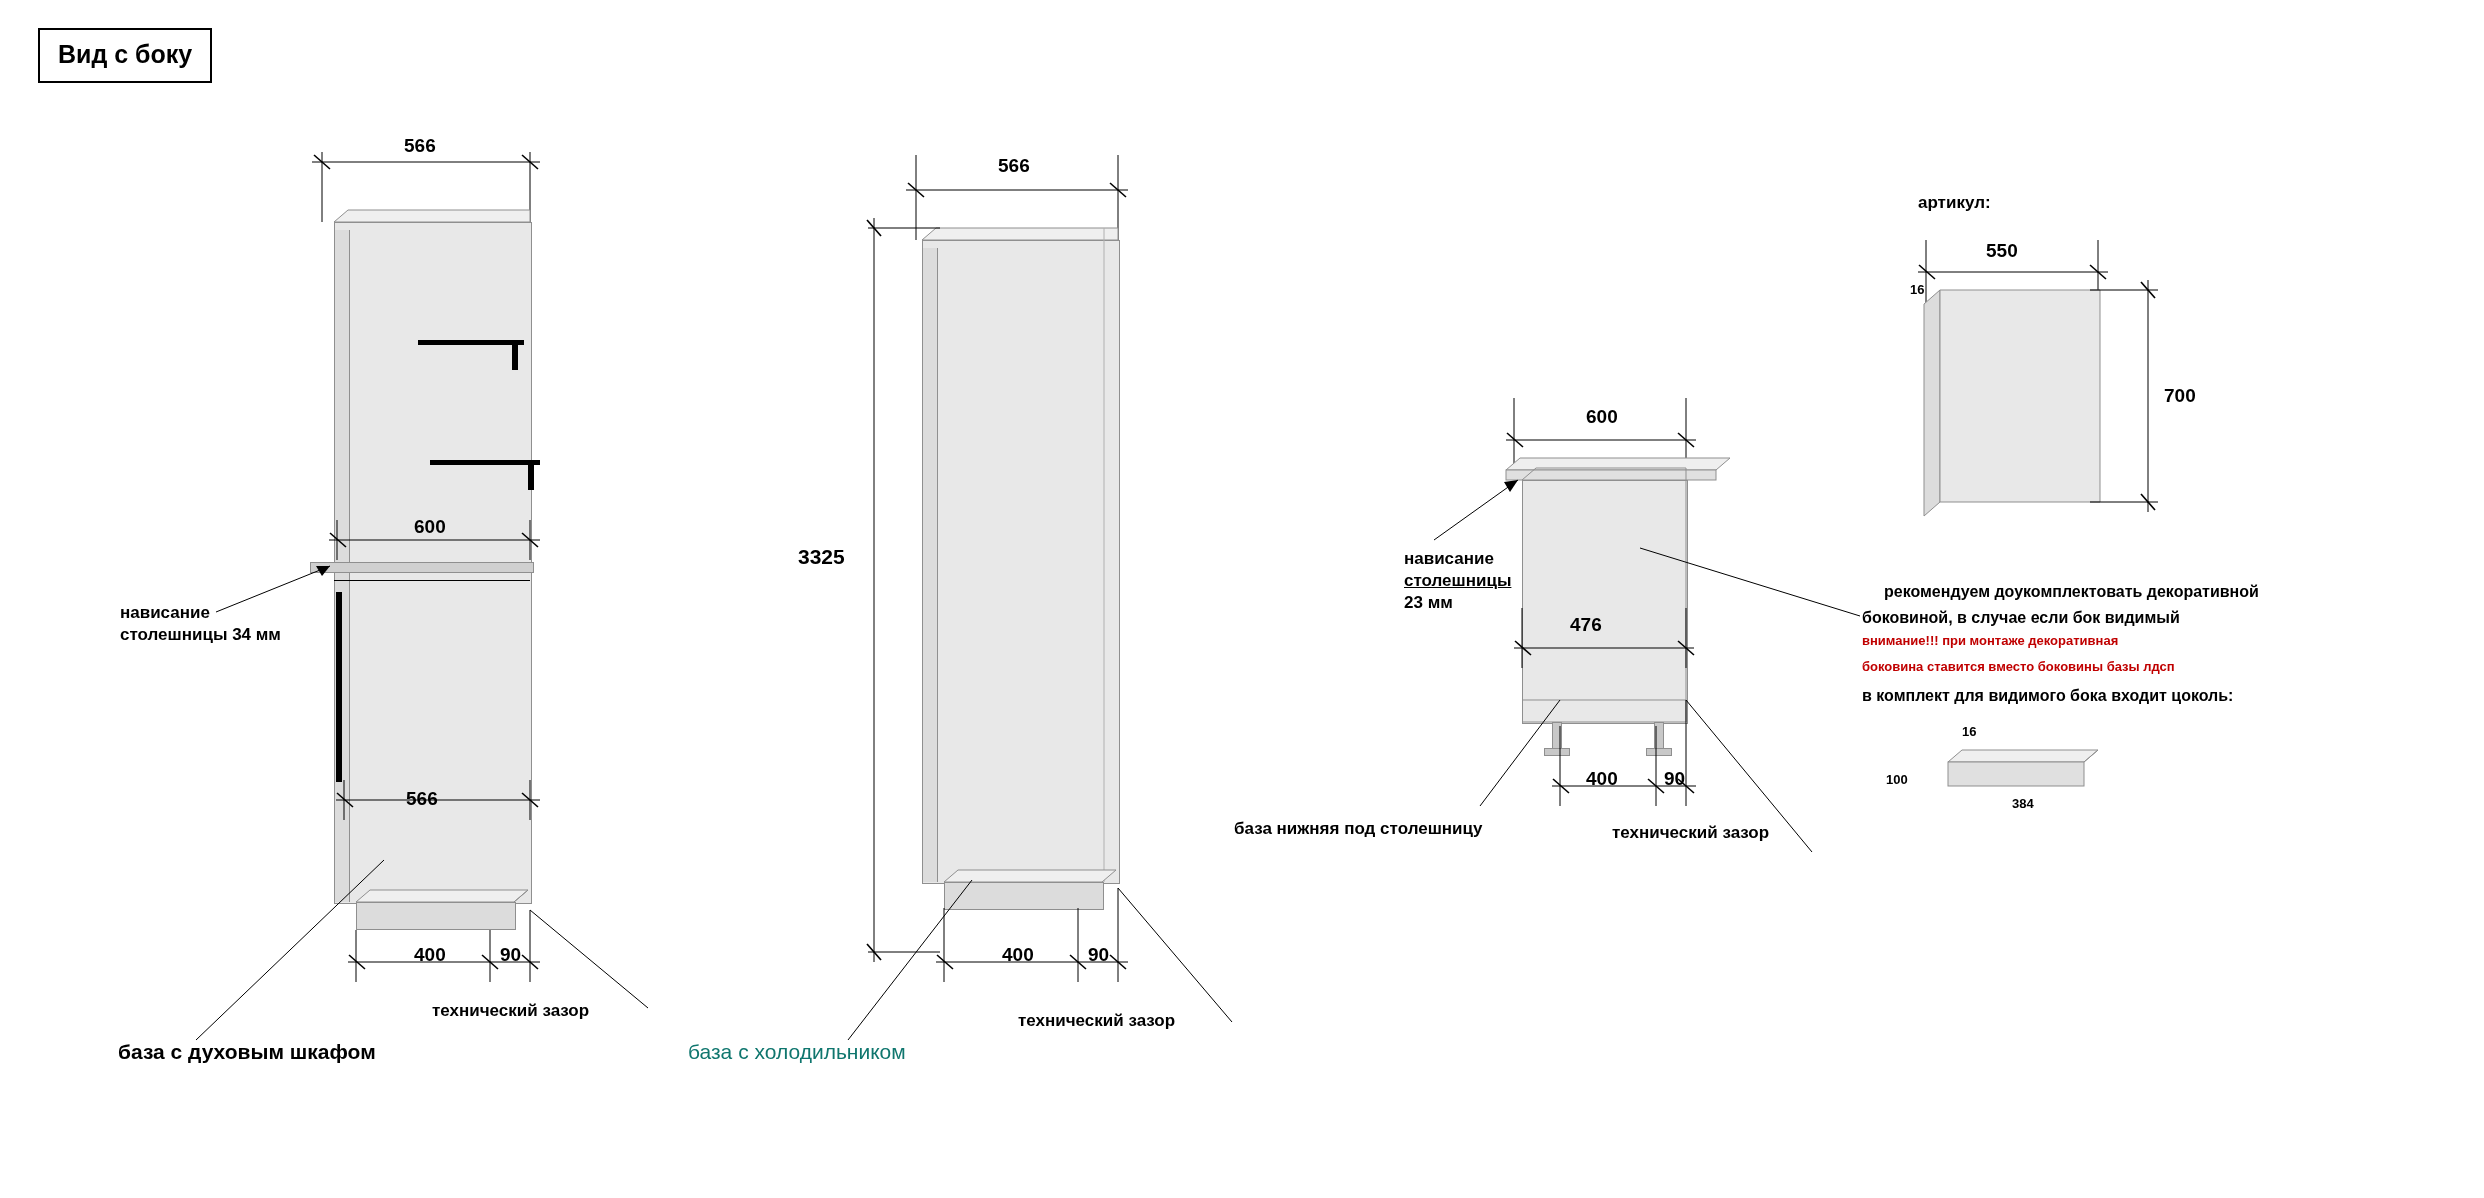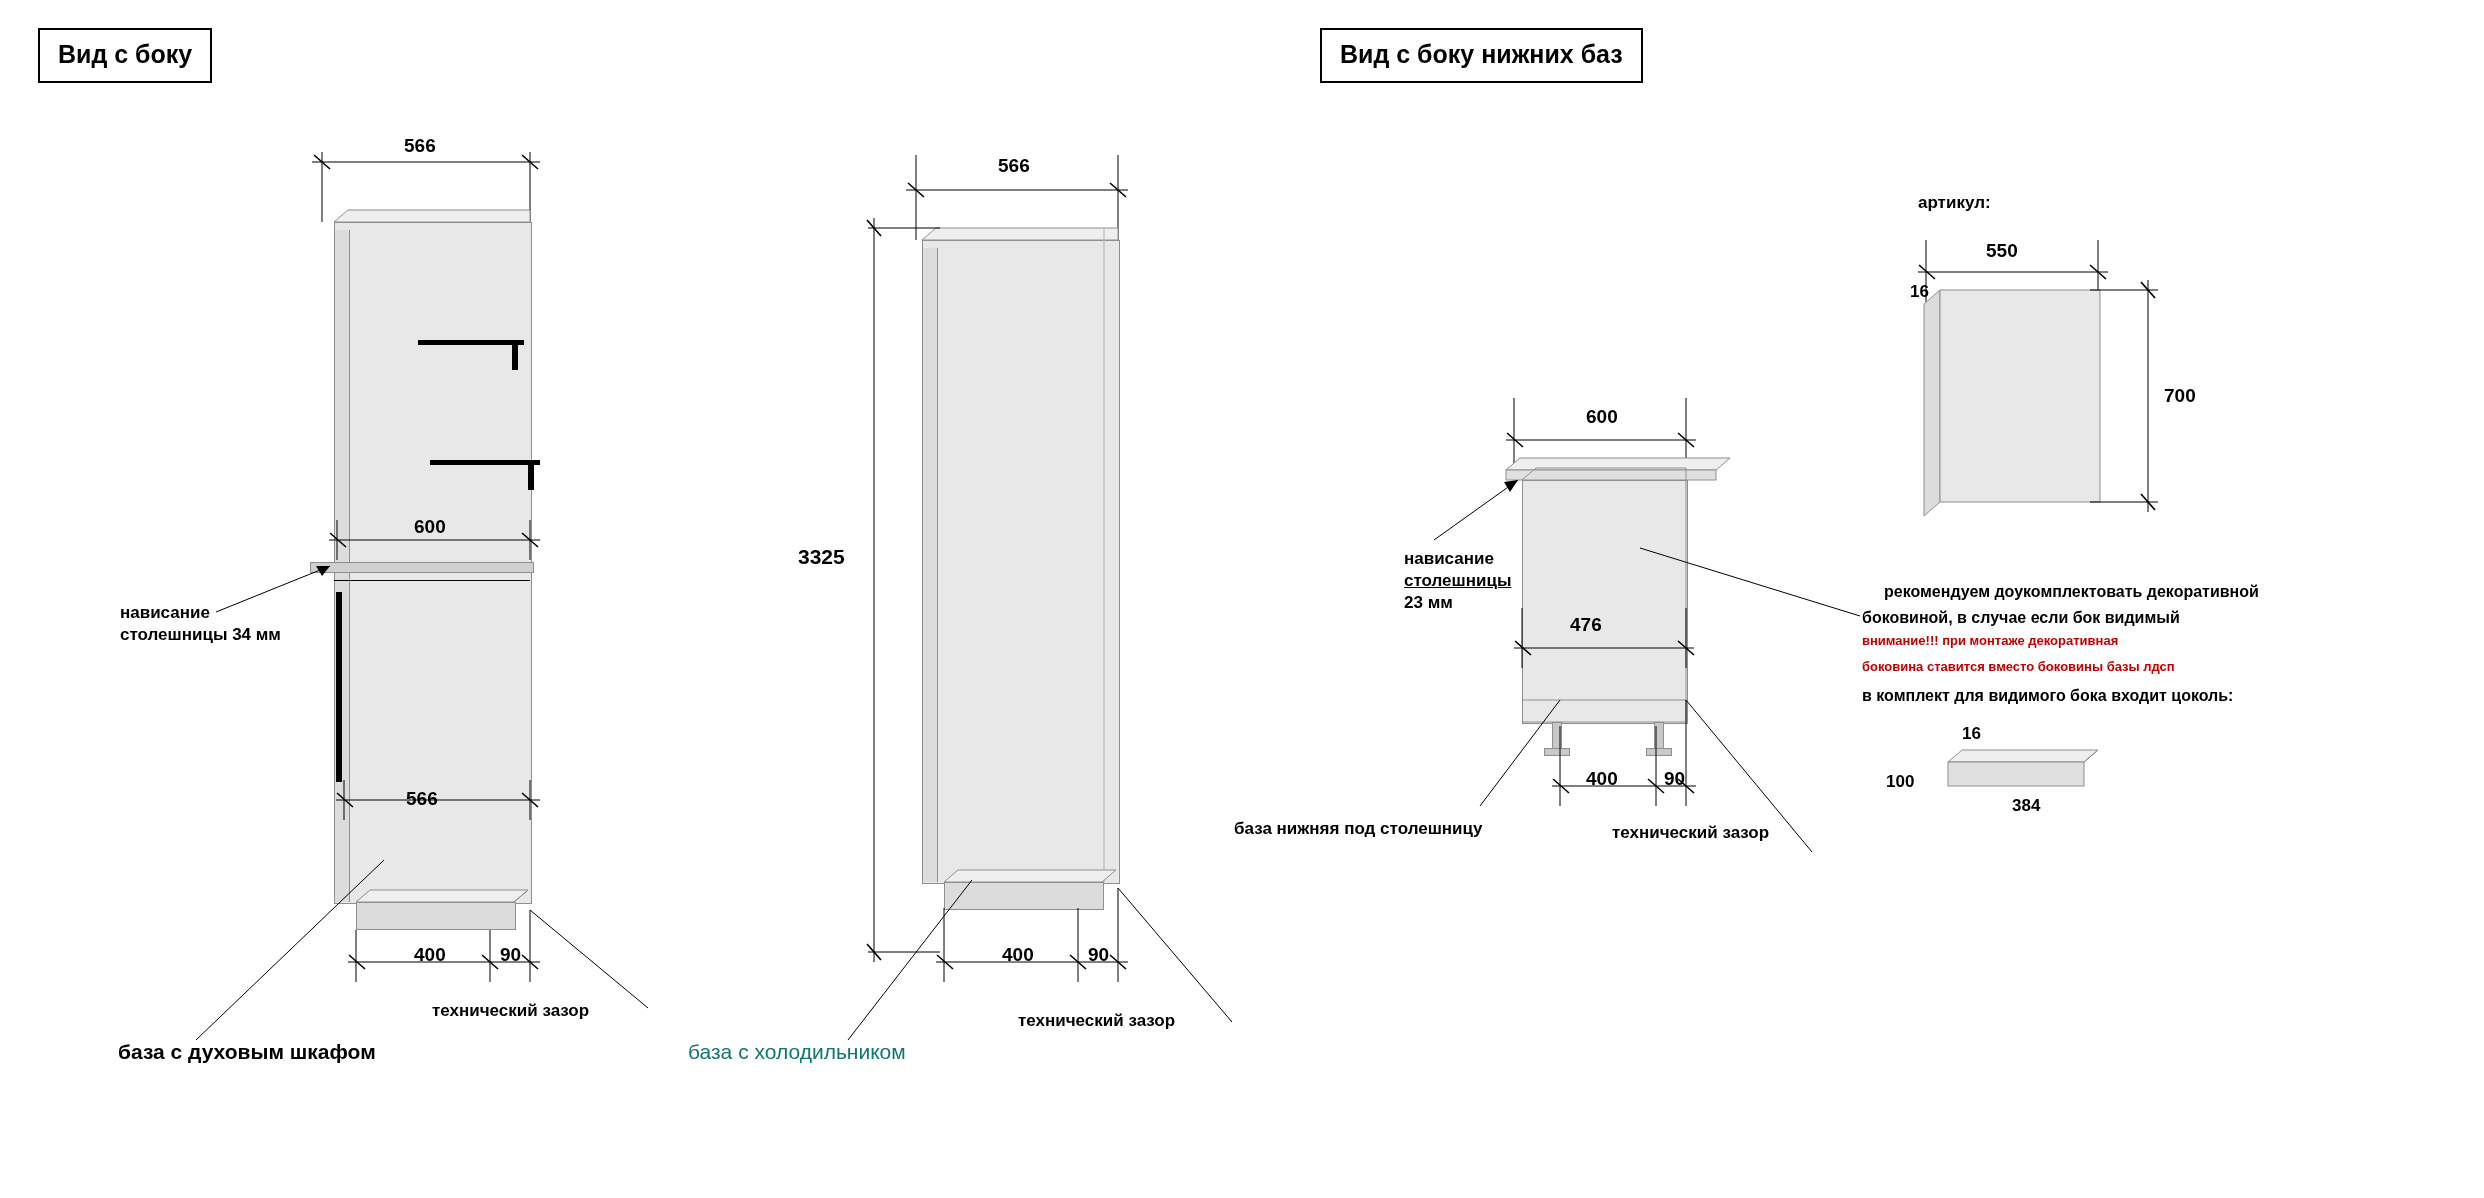--- a/index.html
+++ b/index.html
@@ -34,21 +34,21 @@
     white-space: nowrap;
     line-height: 1.25;
   }
   .dim {
     font-size: 19px;
     font-weight: bold;
     color: #000;
     white-space: nowrap;
   }
   .dim-s {
-    font-size: 17px;
+    font-size: 13px;
     font-weight: bold;
     color: #000;
     white-space: nowrap;
   }
   .dim-l {
     font-size: 21px;
     font-weight: bold;
     color: #000;
     white-space: nowrap;
   }
@@ -75,21 +75,20 @@
   .blackbar { background: #000; }
   svg { overflow: visible; display: block; }
   .sv { position: absolute; top: 0; left: 0; }
 </style>
 </head>
 <body>
 
 <div id="root">
 
   <div class="abs title-box" style="left:38px; top:28px;">Вид с боку</div>
-  <div class="abs title-box" style="left:1320px; top:28px;">Вид с боку нижних баз</div>
 
   <div class="abs" style="left:0; top:0;">
 
     <svg class="sv" width="2484" height="1198">
       <line x1="322" y1="152" x2="322" y2="222" stroke="#000" stroke-width="1"></line>
       <line x1="530" y1="152" x2="530" y2="222" stroke="#000" stroke-width="1"></line>
       <line x1="312" y1="162" x2="540" y2="162" stroke="#000" stroke-width="1"></line>
       <line x1="314" y1="155" x2="330" y2="169" stroke="#000" stroke-width="1.6"></line>
       <line x1="522" y1="155" x2="538" y2="169" stroke="#000" stroke-width="1.6"></line>
     </svg>

